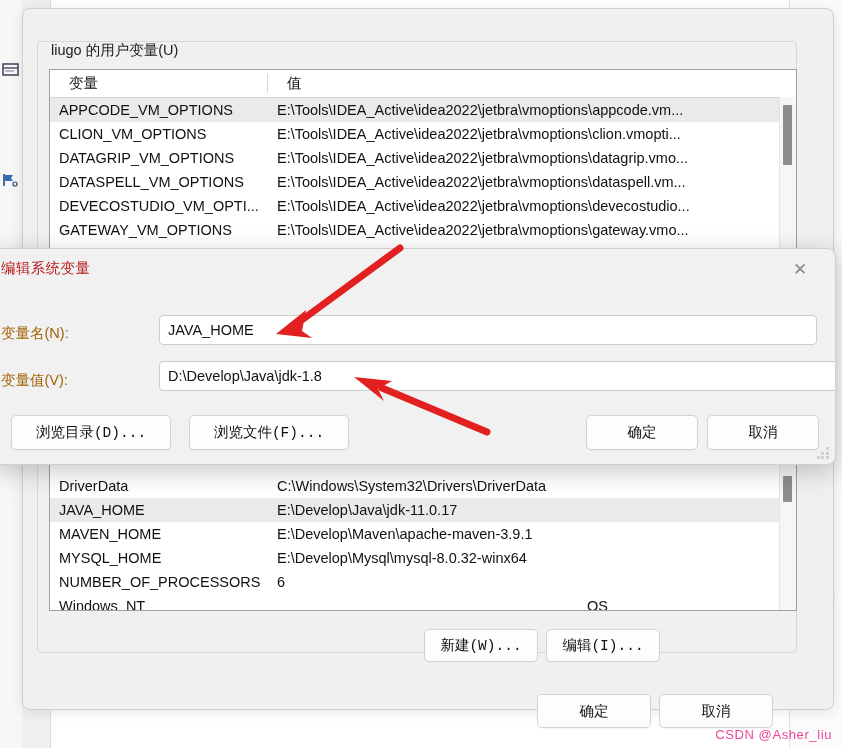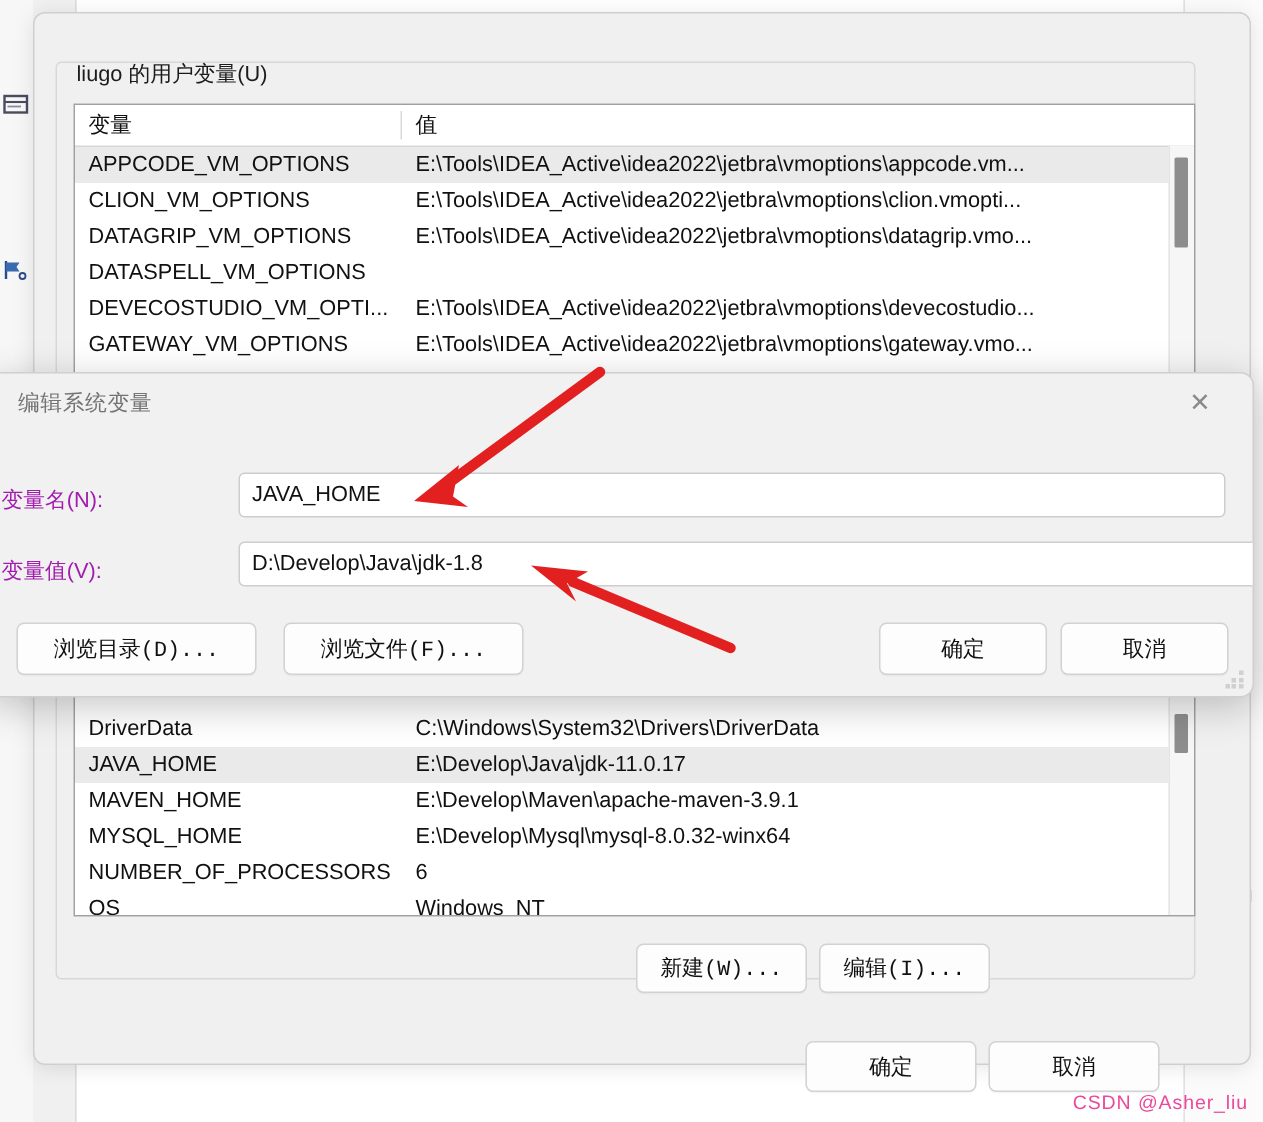--- a/index.html
+++ b/index.html
@@ -32,21 +32,21 @@
     line-height:16px;
   }
   
   .tbl{
     position:absolute;background:#ffffff;border:1px solid #a0a0a0;overflow:hidden;
   }
   .tbl-head{
     display:flex;height:27px;background:#ffffff;border-bottom:1px solid #d6d6d6;
     align-items:center;
   }
-  .th{font-size:14.5px;color:#111;padding-left:9px;box-sizing:border-box;}
+  .th{font-size:14.5px;color:#111;padding-left:19px;box-sizing:border-box;}
   .th.var{width:218px;border-right:1px solid #d9d9d9;}
   .th.val{flex:1;}
   .tr{display:flex;height:24px;align-items:center;font-size:14.5px;color:#111;white-space:nowrap;justify-content:space-between;}
   .tr.sel{background:#eaeaea;}
   .td.var{width:218px;padding-left:9px;box-sizing:border-box;overflow:hidden;text-overflow:ellipsis;}
   .td.val{flex:1;padding-left:9px;box-sizing:border-box;overflow:hidden;text-overflow:ellipsis;}
   .tbl-scroll{
     position:absolute;right:0;top:27px;width:16px;bottom:0;background:#f6f6f6;border-left:1px solid #e4e4e4;
   }
   .tbl-thumb{position:absolute;left:3px;width:9px;background:#8d8d8d;border-radius:1px;}
@@ -60,27 +60,27 @@
   }
 
   
   #editdlg{
     position:absolute;left:-8px;top:248px;width:842px;height:215px;
     background:#f1f1f1;border:1px solid #cfcfcf;border-radius:9px;
     box-shadow:0 6px 26px rgba(0,0,0,.22);
     overflow:hidden;
   }
   #dlg-title{
-    position:absolute;left:19px;top:10px;font-size:14.5px;color:#737373;letter-spacing:.4px;
+    position:absolute;left:8px;top:10px;font-size:14.5px;color:#b91c1c;letter-spacing:.4px;
   }
   #dlg-close{
     position:absolute;right:20px;top:7px;width:30px;height:26px;display:flex;
     align-items:center;justify-content:center;color:#8a8a8a;font-size:17px;
   }
-  .dlg-label{position:absolute;font-size:14.5px;color:#a21caf;}
+  .dlg-label{position:absolute;font-size:14.5px;color:#a16207;}
   .dlg-input{
     position:absolute;background:#ffffff;border:1px solid #cdcdcd;border-radius:4px;
     font-family:"Liberation Sans","DejaVu Sans",sans-serif;font-size:14.5px;color:#111;
     padding:0 8px;box-sizing:border-box;outline:none;
   }
   .grip{position:absolute;right:6px;bottom:5px;width:12px;height:12px;opacity:.55;}
   .grip i{position:absolute;width:3px;height:3px;background:#b4b4b4;display:block;}
 
   
   #arrows{position:absolute;inset:0;pointer-events:none;}
@@ -148,20 +148,21 @@
         <div class="tr">
           <div class="td var">CLION_VM_OPTIONS</div>
           <div class="td val">E:\Tools\IDEA_Active\idea2022\jetbra\vmoptions\clion.vmopti...</div>
         </div>
         <div class="tr">
           <div class="td var">DATAGRIP_VM_OPTIONS</div>
           <div class="td val">E:\Tools\IDEA_Active\idea2022\jetbra\vmoptions\datagrip.vmo...</div>
         </div>
         <div class="tr">
           <div class="td var">DATASPELL_VM_OPTIONS</div>
+          <div class="td val">E:\Tools\IDEA_Active\idea2022\jetbra\vmoptions\dataspell.vm...</div>
         </div>
         <div class="tr">
           <div class="td var">DEVECOSTUDIO_VM_OPTI...</div>
           <div class="td val">E:\Tools\IDEA_Active\idea2022\jetbra\vmoptions\devecostudio...</div>
         </div>
         <div class="tr">
           <div class="td var">GATEWAY_VM_OPTIONS</div>
           <div class="td val">E:\Tools\IDEA_Active\idea2022\jetbra\vmoptions\gateway.vmo...</div>
         </div>
       </div>
@@ -186,22 +187,22 @@
         </div>
         <div class="tr">
           <div class="td var">MYSQL_HOME</div>
           <div class="td val">E:\Develop\Mysql\mysql-8.0.32-winx64</div>
         </div>
         <div class="tr">
           <div class="td var">NUMBER_OF_PROCESSORS</div>
           <div class="td val">6</div>
         </div>
         <div class="tr">
+          <div class="td val">Windows_NT</div>
           <div class="td var">OS</div>
-          <div class="td val">Windows_NT</div>
         </div>
       </div>
     <div class="tbl-scroll" style="top:0;">
       <div class="tbl-thumb" style="top:36px;height:26px;"></div>
     </div>
   </div>
 
   <div class="btn" style="left:401px;top:620px;width:112px;height:31px;">新建(W)...</div>
   <div class="btn" style="left:523px;top:620px;width:112px;height:31px;">编辑(I)...</div>
 </div>

